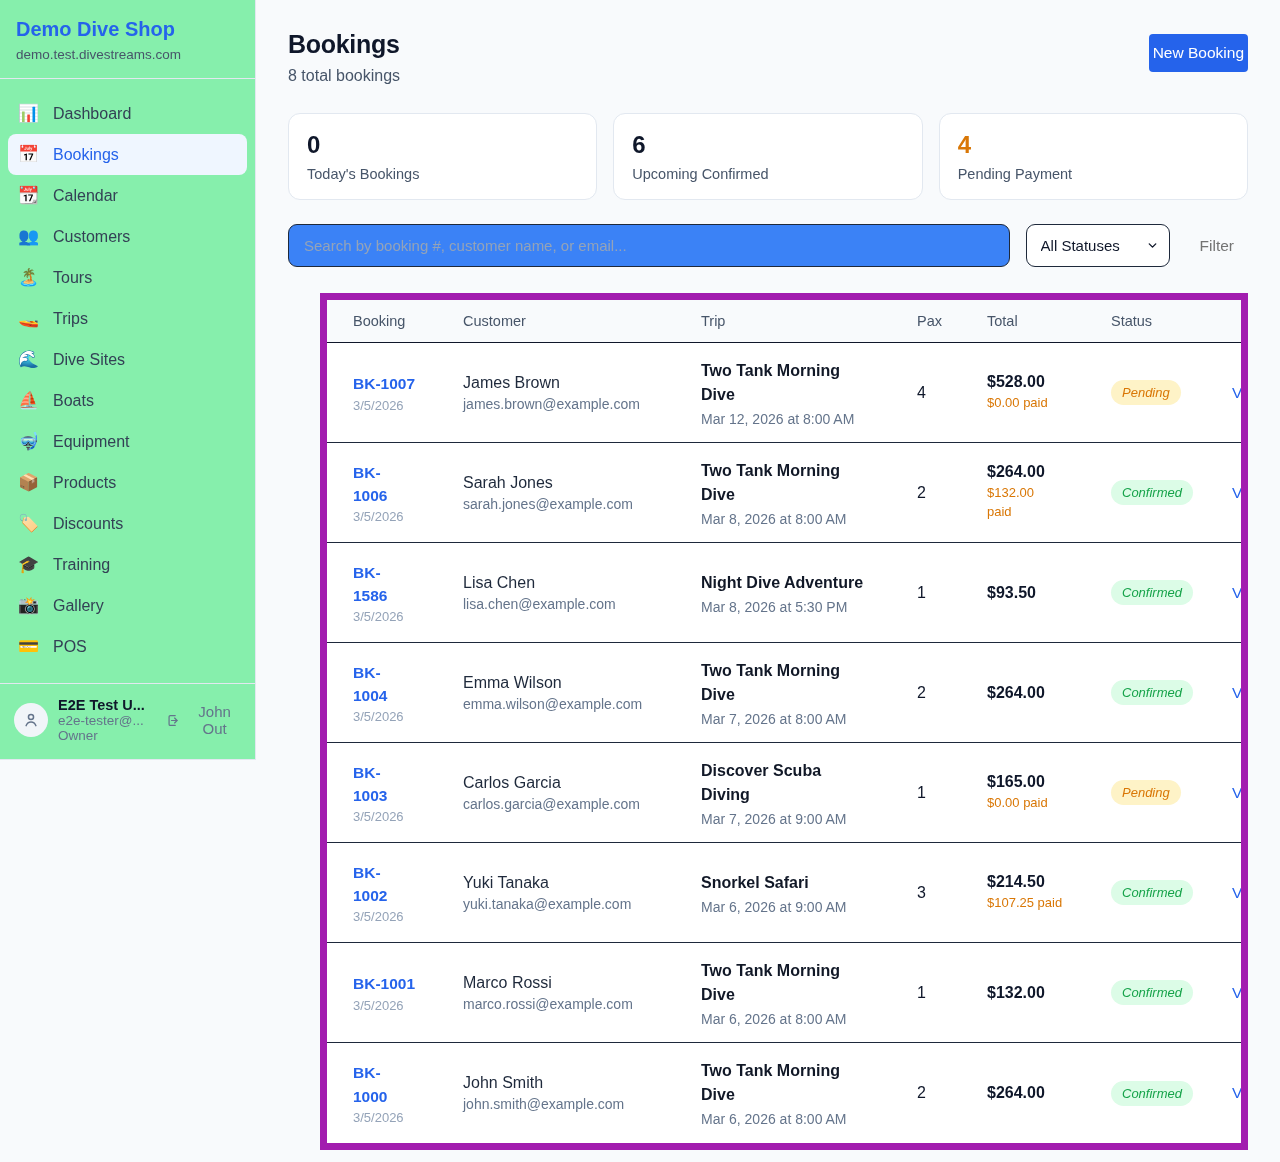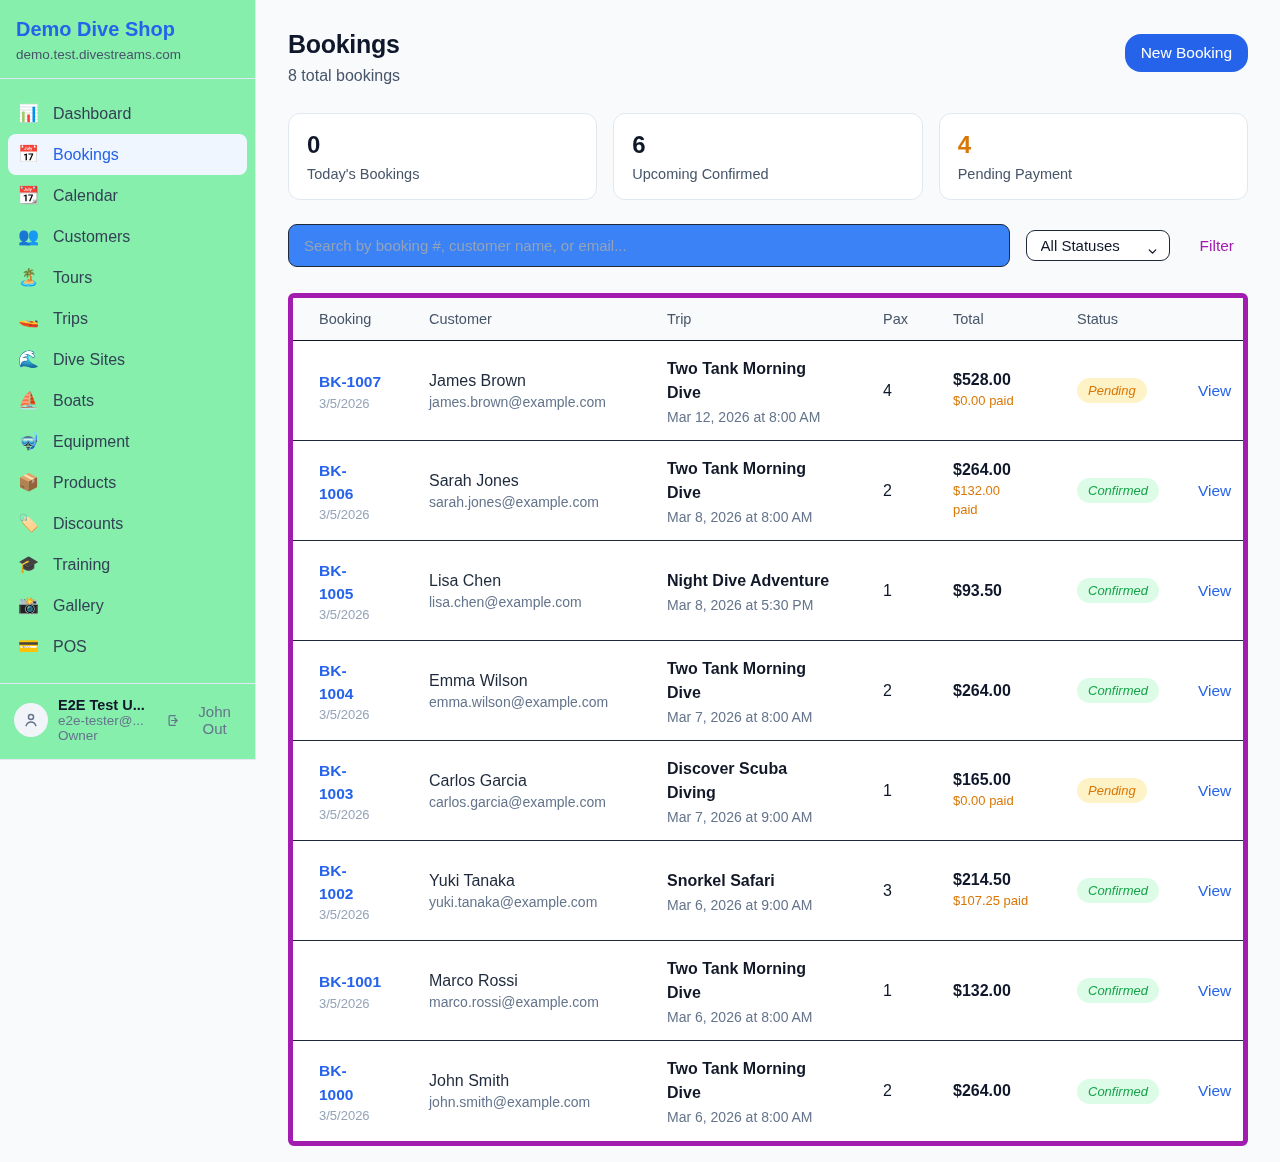--- a/index.html
+++ b/index.html
@@ -48,52 +48,52 @@
     font-family: inherit;
   }
   
   .main { margin-left: 256px; padding: 30px 32px 34px 32px; }
   .page-header { display: flex; align-items: flex-start; justify-content: space-between; }
   .page-title { font-size: 25px; font-weight: 700; letter-spacing: -0.3px; }
   .page-subtitle { font-size: 16px; color: #475569; margin-top: 8px; }
   .btn-primary {
     background: var(--accent); color: #fff; border: none; cursor: pointer;
     font-family: inherit; font-size: 15.5px; font-weight: 500;
-    padding: 10px 16px; border-radius: 16px; margin-top: 4px;
+    padding: 10px 4px; border-radius: 4px; margin-top: 4px;
   }
   .stats { display: flex; gap: 16px; margin-top: 28px; }
   .stat-card {
     flex: 1; background: #fff; border: 1px solid #e2e8f0; border-radius: 12px;
     padding: 17px 18px; 
   }
   .stat-value { font-size: 24px; font-weight: 700; }
   .stat-label { font-size: 14.5px; color: #475569; margin-top: 7px; }
   .filter-row { display: flex; align-items: center; gap: 16px; margin-top: 24px; }
   .search-input {
     flex: 1; height: 43px; border: 1px solid #1e293b; border-radius: 9px;
     padding: 0 15px; font-size: 15px; font-family: inherit; background: #3b82f6;
     color: #0f172a; outline: none;
   }
   .search-input::placeholder { color: #94a3b8; }
   .select-wrap { position: relative; }
   .status-select {
     appearance: none; -webkit-appearance: none;
-    height: 31px; width: 144px; border: 1px solid #1e293b; border-radius: 9px;
+    height: 43px; width: 144px; border: 1px solid #1e293b; border-radius: 9px;
     background: #fff; font-family: inherit; font-size: 15px; color: #0f172a;
     padding: 0 30px 0 14px; cursor: pointer; outline: none;
   }
   .select-chevron { position: absolute; right: 11px; top: 15px; pointer-events: none; }
   .filter-btn {
     background: none; border: none; font-family: inherit; cursor: pointer;
-    font-size: 15.5px; color: #a21caf; padding: 0 14px;
+    font-size: 15.5px; color: #737373; padding: 0 14px;
   }
   
   .table-card {
-    margin-top: 26px; background: #fff; border: 5px solid #a21caf;
-    border-radius: 6px; overflow: hidden;
+    margin-top: 26px; background: #fff; border: 7px solid #a21caf;
+    border-radius: 0; overflow: hidden; margin-left: 32px;
   }
   .thead, .trow {
     display: grid;
     grid-template-columns: 110px 238px 216px 70px 124px 121px minmax(0,1fr);
     padding: 0 16px 0 26px; align-items: center;
   }
   .thead {
     height: 43px; background: #f8fafc; border-bottom: 1px solid #0f172a;
   }
   .th { font-size: 14.5px; color: #475569; font-weight: 500; }
@@ -295,21 +295,21 @@
             <div class="total">$264.00</div>
             <div class="paid">
               <span>$132.00</span>
               <span>paid</span>
             </div>
           </div>
           <div><span class="badge badge-green">Confirmed</span></div>
           <div><a class="view-link">View</a></div>
         </div>
         <div class="trow">
-          <div><a class="bk-link"><span>BK-</span><span>1005</span></a><div class="bk-date">3/5/2026</div></div>
+          <div><a class="bk-link"><span>BK-</span><span>1586</span></a><div class="bk-date">3/5/2026</div></div>
           <div>
             <div class="cust-name">Lisa Chen</div>
             <div class="cust-email">lisa.chen@example.com</div>
           </div>
           <div>
             <div class="trip-name">
               <span>Night Dive Adventure</span>
             </div>
             <div class="trip-when">Mar 8, 2026 at 5:30 PM</div>
           </div>

